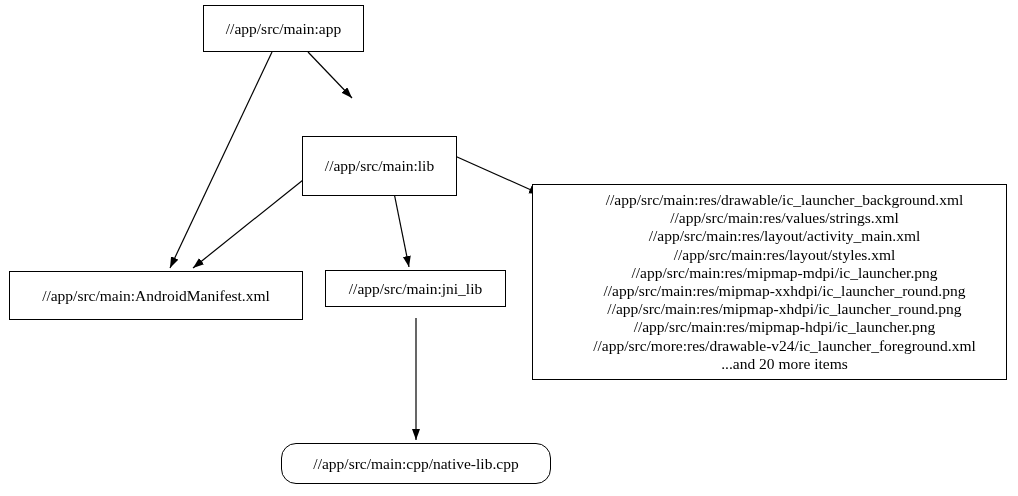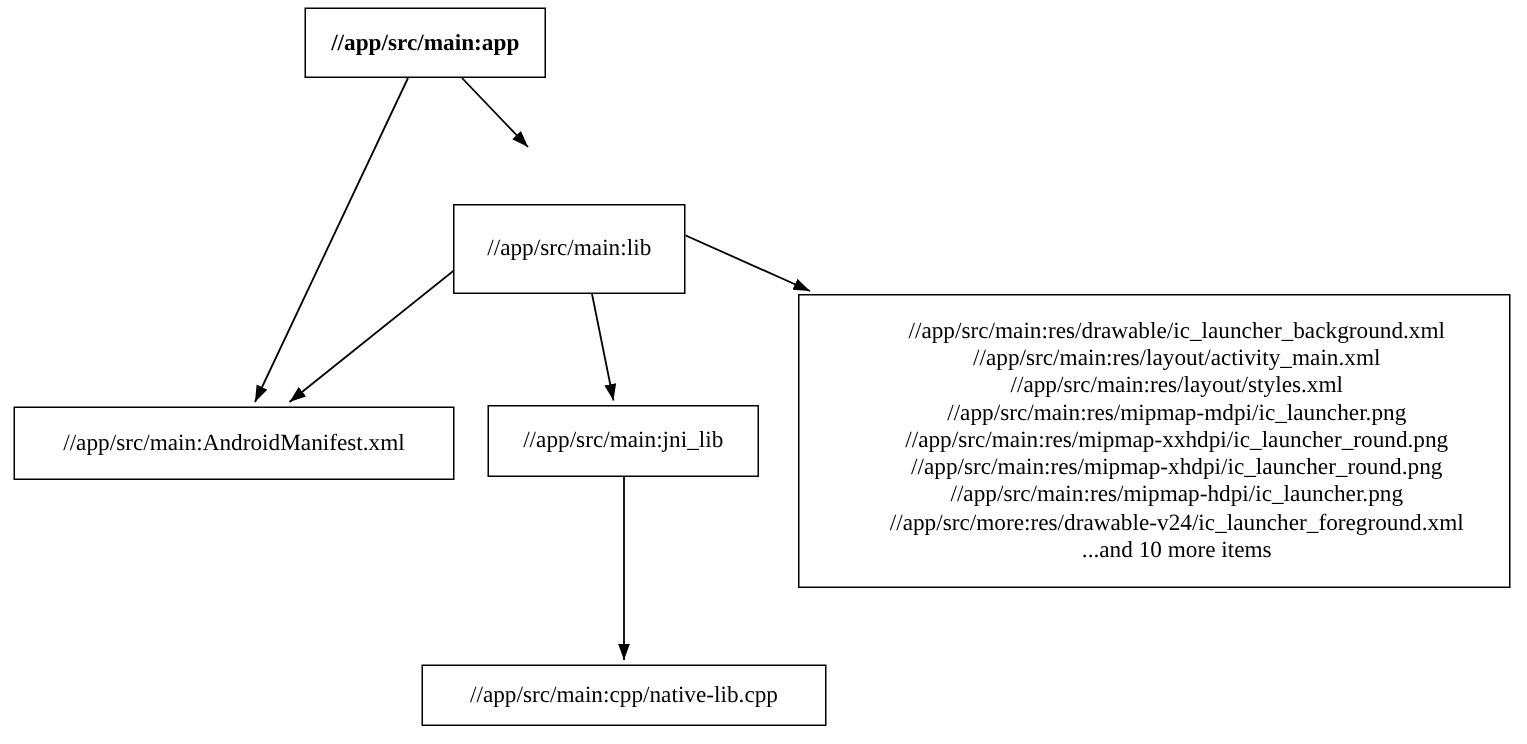--- a/index.html
+++ b/index.html
@@ -38,26 +38,26 @@
     justify-content: center;
     text-align: center;
     font-size: 15.5px;
     line-height: 18px;
     white-space: nowrap;
   }
   .node.multiline {
     flex-direction: column;
     line-height: 18.2px;
   }
-  #n-app        { left: 203px; top: 5px;   width: 161px; height: 47px; font-weight: bold; }
+  #n-app        { left: 203px; top: 5px;   width: 161px; height: 47px; }
   #n-lib        { left: 302px; top: 100px; width: 155px; height: 60px; margin-top: 36px; }
   #n-manifest   { left: 9px;   top: 271px; width: 294px; height: 49px; }
-  #n-jnilib     { left: 325px; top: 270px; width: 181px; height: 48px; }
-  #n-res        { left: 532px; top: 196px; width: 475px; height: 196px; padding-left: 30px; }
-  #n-native     { left: 281px; top: 443px; width: 270px; height: 41px; }
+  #n-jnilib     { left: 325px; top: 270px; width: 181px; height: 37px; }
+  #n-res        { left: 532px; top: 184px; width: 475px; height: 196px; padding-left: 30px; }
+  #n-native     { left: 281px; top: 443px; width: 270px; height: 41px; border-radius: 15px; }
 </style>
 </head>
 <body>
 
 <div class="canvas">
 
   <svg class="edges" width="1018" height="496" viewBox="0 0 1018 496" xmlns="http://www.w3.org/2000/svg">
     <defs>
       <marker id="arrow" markerUnits="userSpaceOnUse" markerWidth="12" markerHeight="9" refX="11" refY="4" orient="auto">
         <path d="M0,0 L11,4 L0,8 Z" fill="#000000"></path>
@@ -82,27 +82,28 @@
   <div class="node" id="n-manifest">
     <span>//app/src/main:AndroidManifest.xml</span>
   </div>
 
   <div class="node" id="n-jnilib">
     <span>//app/src/main:jni_lib</span>
   </div>
 
   <div class="node multiline" id="n-res">
     <span>//app/src/main:res/drawable/ic_launcher_background.xml</span>
+    <span>//app/src/main:res/values/strings.xml</span>
     <span>//app/src/main:res/layout/activity_main.xml</span>
     <span>//app/src/main:res/layout/styles.xml</span>
     <span>//app/src/main:res/mipmap-mdpi/ic_launcher.png</span>
     <span>//app/src/main:res/mipmap-xxhdpi/ic_launcher_round.png</span>
     <span>//app/src/main:res/mipmap-xhdpi/ic_launcher_round.png</span>
     <span>//app/src/main:res/mipmap-hdpi/ic_launcher.png</span>
     <span>//app/src/more:res/drawable-v24/ic_launcher_foreground.xml</span>
-    <span>...and 10 more items</span>
+    <span>...and 20 more items</span>
   </div>
 
   <div class="node" id="n-native">
     <span>//app/src/main:cpp/native-lib.cpp</span>
   </div>
 
 </div>
 
 </body></html>

